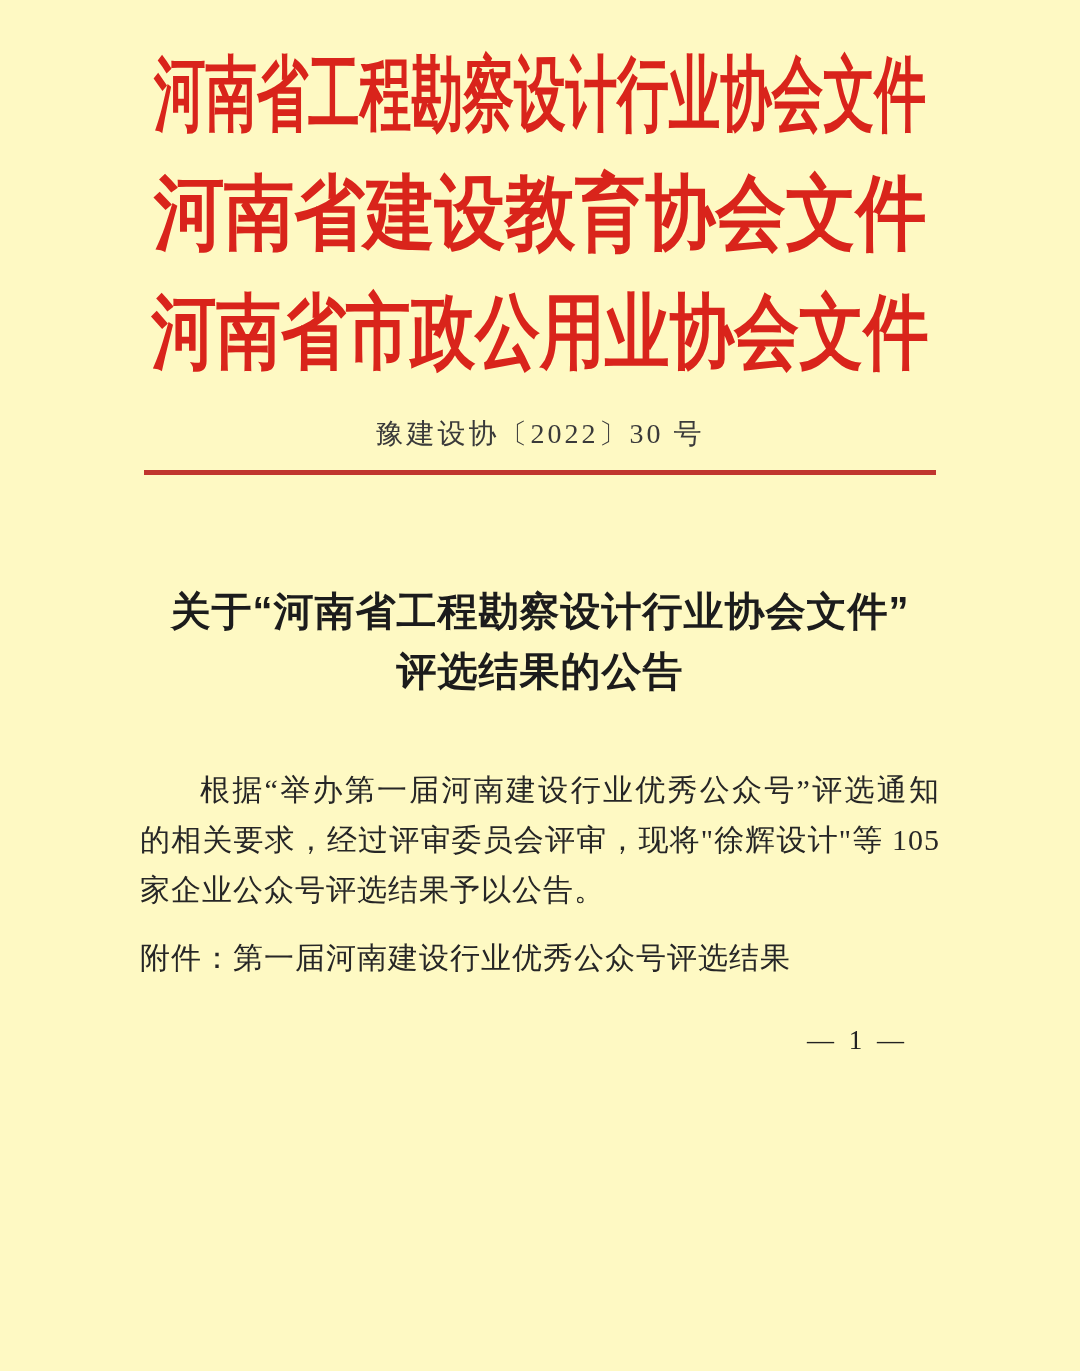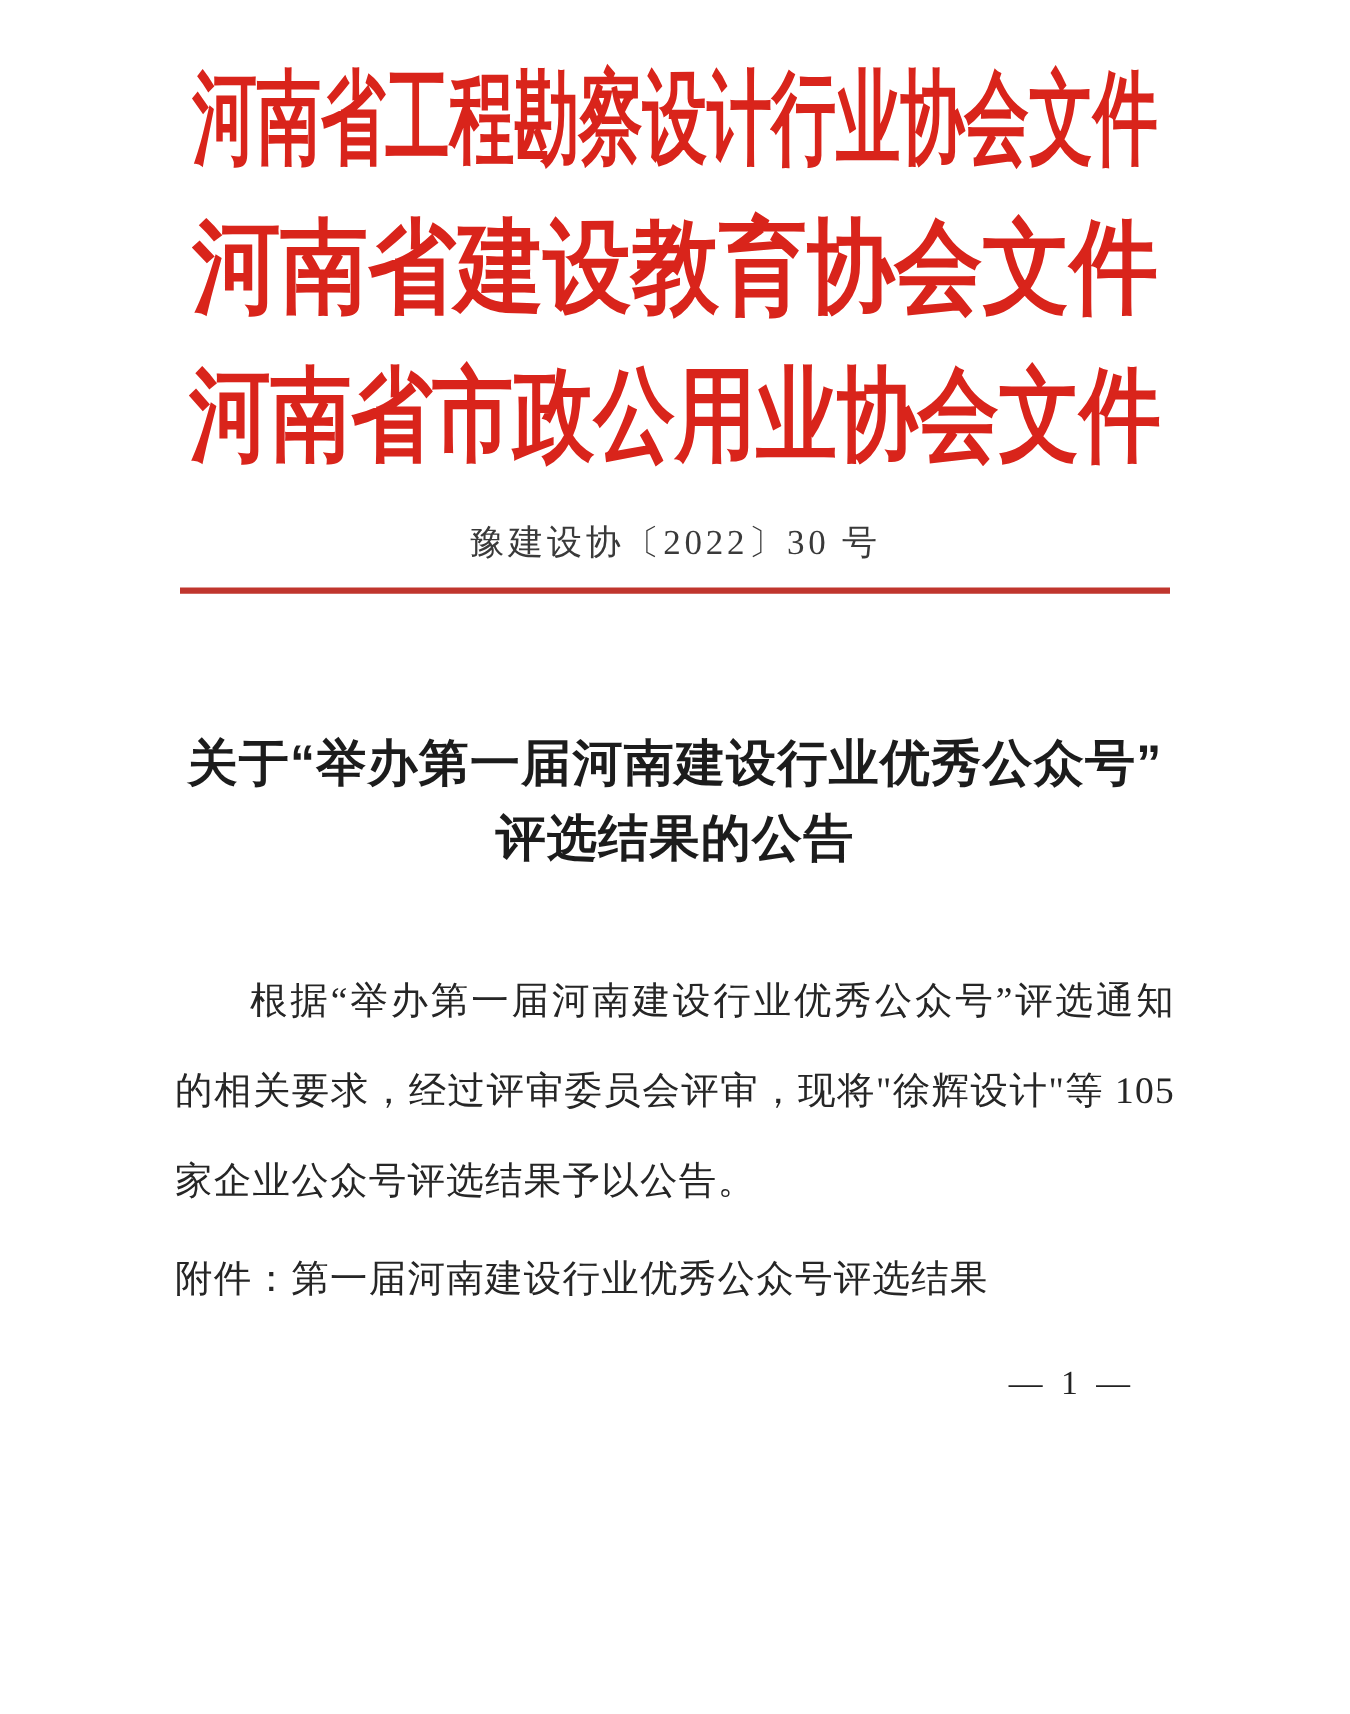--- a/index.html
+++ b/index.html
@@ -5,21 +5,21 @@
   html, body {
     margin: 0;
     padding: 0;
     background: #e8e8e8;
   }
   .page {
     position: relative;
     width: 1080px;
     height: 1371px;
     margin: 0 auto;
-    background: #ffffff;
+    background: #fef9c3;
     font-family: "Liberation Serif", "DejaVu Serif", serif;
     overflow: hidden;
     box-sizing: border-box;
   }
   
   .letterhead {
     padding-top: 36px;
   }
   .hline-row {
     height: 119px;
@@ -71,21 +71,21 @@
     color: #1c1c1c;
     letter-spacing: 1px;
   }
   .title-line { display: block; }
 
   
   .body-para {
     width: 800px;
     margin: 64px auto 0 auto;
     font-size: 30px;
-    line-height: 72px;
+    line-height: 50px;
     text-align: justify;
     text-indent: 2em;
     letter-spacing: 1px;
     color: #262626;
   }
   .attachment {
     width: 800px;
     margin: 22px auto 16px auto;
     font-size: 30px;
     line-height: 42px;
@@ -120,21 +120,21 @@
     <div class="hline-row">
       <span class="hline s4">河南省市政公用业协会文件</span>
     </div>
   </header>
 
   <div class="doc-number">豫建设协〔2022〕30 号</div>
 
   <hr class="red-rule">
 
   <h1 class="title">
-    <span class="title-line">关于“举办第一届河南建设行业优秀公众号”</span>
+    <span class="title-line">关于“河南省工程勘察设计行业协会文件”</span>
     <span class="title-line">评选结果的公告</span>
   </h1>
 
   <p class="body-para">根据“举办第一届河南建设行业优秀公众号”评选通知的相关要求，经过评审委员会评审，现将"徐辉设计"等 105 家企业公众号评选结果予以公告。</p>
 
   <p class="attachment">附件：第一届河南建设行业优秀公众号评选结果</p>
 
   <div class="footer">
     <span>— 1 —</span>
   </div>

